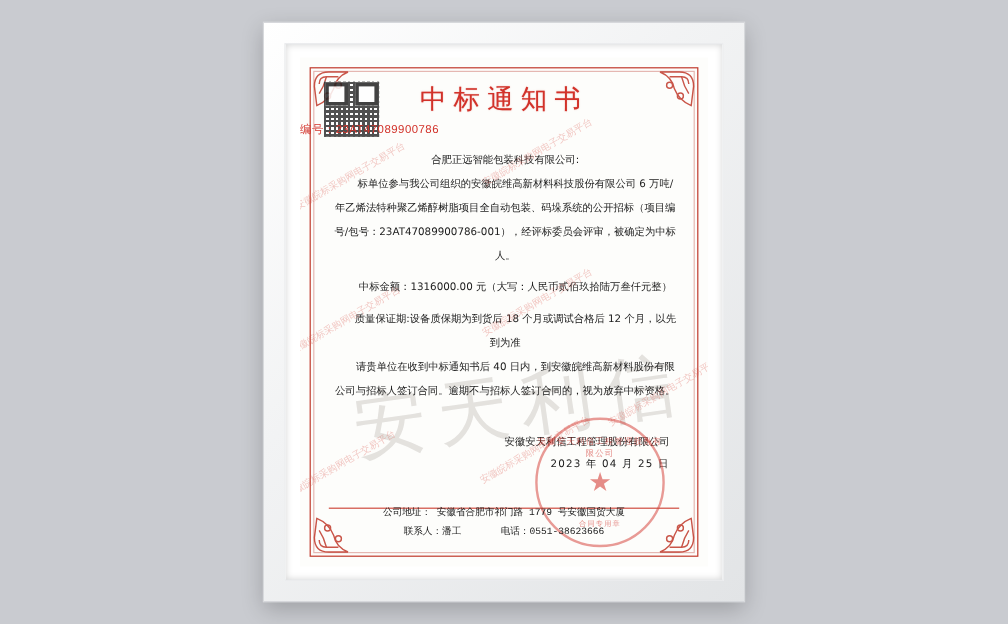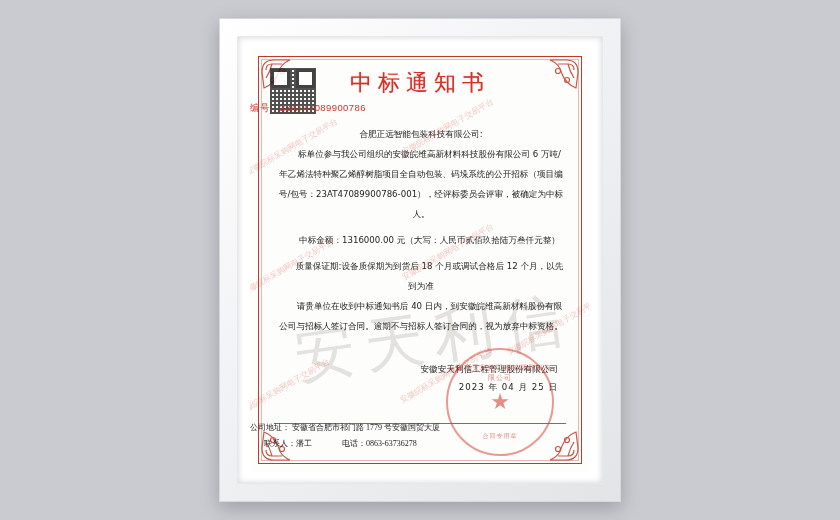--- a/index.html
+++ b/index.html
@@ -201,21 +201,22 @@
     left: 24px;
     right: 24px;
     bottom: 48px;
     border-top: 1px solid #cf4b3f;
   }
   .footer {
     position: absolute;
     left: 0;
     right: 0;
     bottom: 20px;
-    font-family: Liberation Serif, serif;
+    text-align: center;
+    font-family: Liberation Mono, monospace;
     font-size: 8px;
     line-height: 16px;
     color: #1b1b1b;
   }
   .footer .row2 span { margin: 0 14px; }
 
   
   .wm {
     position: absolute;
     color: rgba(214, 70, 58, 0.30);
@@ -314,21 +315,21 @@
       <div class="seal-text-top">安徽安天利信工程管理股份有限公司</div>
       <div class="star">★</div>
       <div class="seal-text-bottom">合同专用章</div>
     </div>
 
     <div class="footer-rule"></div>
     <div class="footer">
       <div>公司地址： 安徽省合肥市祁门路 1779 号安徽国贸大厦</div>
       <div class="row2">
         <span>联系人：潘工</span>
-        <span>电话：0863-63736278</span>
+        <span>电话：0551-38623666</span>
       </div>
     </div>
 
     <div class="wm" style="left:-6px;  top: 120px;">安徽皖标采购网电子交易平台</div>
     <div class="wm" style="left:150px; top: 100px;">安徽皖标采购网电子交易平台</div>
     <div class="wm" style="left:-10px; top: 240px;">安徽皖标采购网电子交易平台</div>
     <div class="wm" style="left:150px; top: 225px;">安徽皖标采购网电子交易平台</div>
     <div class="wm" style="left:-14px; top: 360px;">安徽皖标采购网电子交易平台</div>
     <div class="wm" style="left:148px; top: 348px;">安徽皖标采购网电子交易平台</div>
     <div class="wm" style="left:255px; top: 300px;">安徽皖标采购网电子交易平台</div>

